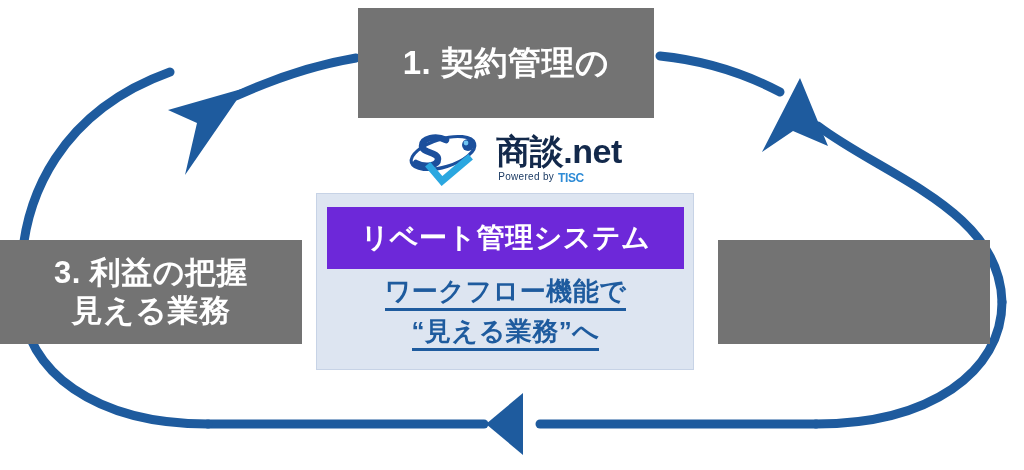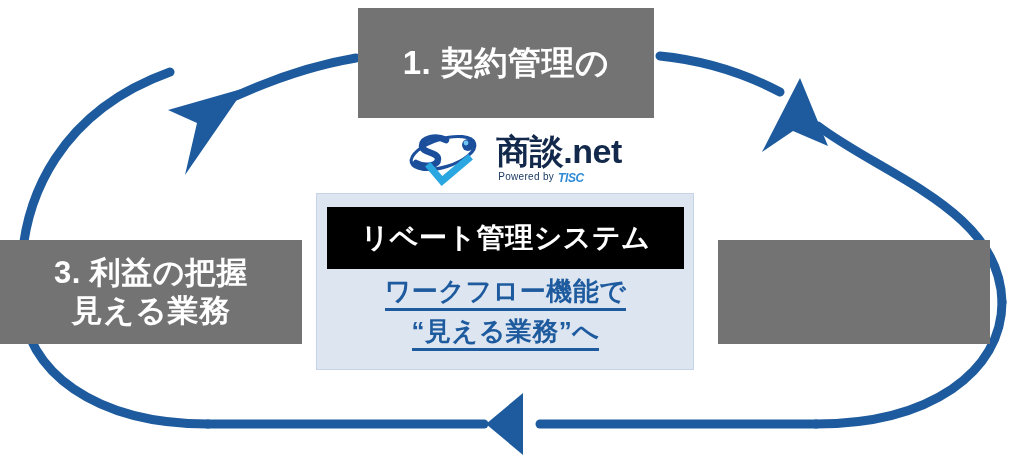--- a/index.html
+++ b/index.html
@@ -114,21 +114,20 @@
   }
   #powered-by {
     font-size: 10px;
     color: #1B3A63;
     letter-spacing: 0.3px;
     white-space: nowrap;
   }
   #tisc-mark {
     font-size: 12px;
     font-weight: bold;
-    font-style: italic;
     color: #2E8BD6;
     letter-spacing: -0.4px;
     white-space: nowrap;
   }
 
   #center-panel {
     position: absolute;
     left: 316px;
     top: 193px;
     width: 378px;
@@ -137,21 +136,21 @@
     border: 1px solid #C7D3E6;
     box-sizing: border-box;
   }
 
   #rebate-banner {
     position: absolute;
     left: 327px;
     top: 207px;
     width: 357px;
     height: 62px;
-    background: #000000;
+    background: #6d28d9;
     color: #ffffff;
     display: flex;
     align-items: center;
     justify-content: center;
     font-size: 28px;
     font-weight: bold;
     letter-spacing: 0.5px;
     white-space: nowrap;
     box-sizing: border-box;
   }

